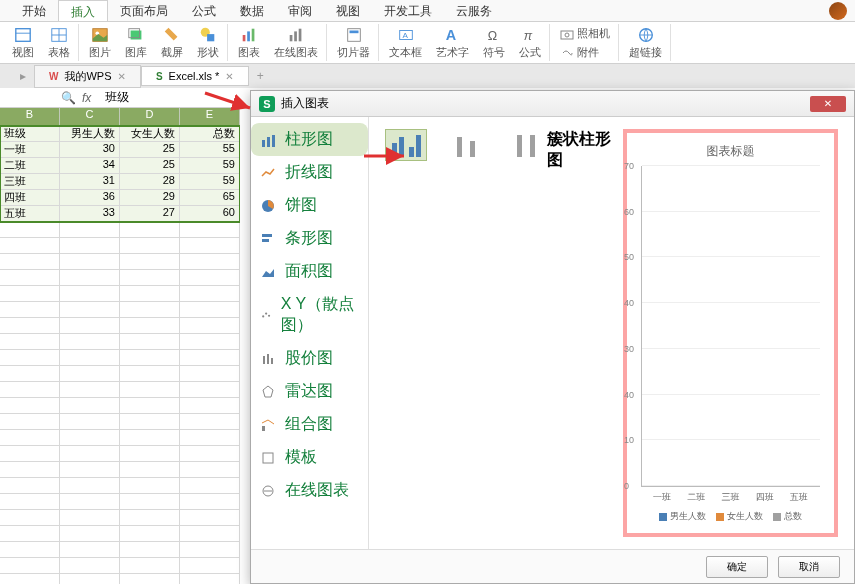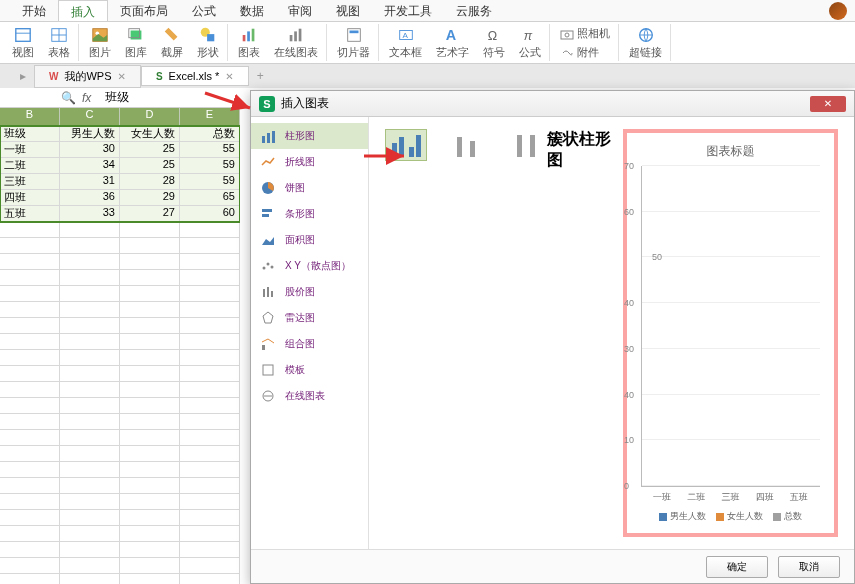--- a/index.html
+++ b/index.html
@@ -39,21 +39,21 @@
 .selected-range .cell { background: #f0f6e8; }
 .selected-range { outline: 2px solid #4a8a2a; outline-offset: -1px; }
 
 .dialog { position: absolute; left: 250px; top: 90px; width: 605px; height: 494px; background: #fff; border: 1px solid #aaa; box-shadow: 0 3px 12px rgba(0,0,0,0.3); display: flex; flex-direction: column; }
 .dialog-title { background: linear-gradient(#f8f8f8,#ececec); height: 26px; display: flex; align-items: center; padding: 0 8px; border-bottom: 1px solid #ccc; }
 .dialog-title .ico { width: 16px; height: 16px; background: #0f9d58; border-radius: 3px; margin-right: 6px; display: flex; align-items: center; justify-content: center; color: #fff; font-weight: bold; font-size: 11px; }
 .dialog-close { margin-left: auto; background: #c94f4f; color: #fff; width: 36px; height: 16px; text-align: center; font-size: 10px; border-radius: 2px; cursor: pointer; line-height: 16px; }
 
 .dialog-body { flex: 1; display: flex; overflow: hidden; }
 .chart-types { width: 118px; border-right: 1px solid #e0e0e0; padding: 6px 0; }
-.chart-type { display: flex; align-items: center; gap: 8px; padding: 6px 10px; font-size: 10px; color: #701a75; cursor: pointer; }
+.chart-type { display: flex; align-items: center; gap: 8px; padding: 6px 10px; font-size: 16px; color: #15803d; cursor: pointer; border-radius: 8px; }
 .chart-type.active { background: #dce8cc; }
 .ct-ico { width: 16px; height: 14px; }
 
 .chart-preview { flex: 1; padding: 12px 16px; display: flex; flex-direction: row; }
 .subtype-row { display: flex; gap: 18px; margin-bottom: 14px; }
 .subtype { width: 42px; height: 32px; border: 1px solid transparent; display: flex; align-items: flex-end; justify-content: center; gap: 2px; padding: 3px; cursor: pointer; }
 .subtype.active { background: #dce8cc; border-color: #a8c080; }
 .subtype .b { width: 5px; }
 .preview-title { font-size: 16px; font-weight: bold; margin-bottom: 8px; }
 .chart-box { border: 4px solid #fca5a5; flex: 1; padding: 10px 14px; display: flex; flex-direction: column; }
@@ -542,21 +542,21 @@
             <div class="ytick" style="bottom: 0%;">0</div>
             <div class="grid-line" style="bottom: 14.2857%;"></div>
             <div class="ytick" style="bottom: 14.2857%;">10</div>
             <div class="grid-line" style="bottom: 28.5714%;"></div>
             <div class="ytick" style="bottom: 28.5714%;">40</div>
             <div class="grid-line" style="bottom: 42.8571%;"></div>
             <div class="ytick" style="bottom: 42.8571%;">30</div>
             <div class="grid-line" style="bottom: 57.1429%;"></div>
             <div class="ytick" style="bottom: 57.1429%;">40</div>
             <div class="grid-line" style="bottom: 71.4286%;"></div>
-            <div class="ytick" style="bottom: 71.4286%; margin-left: 28px;">50</div>
+            <div class="ytick" style="bottom: 71.4286%;">50</div>
             <div class="grid-line" style="bottom: 85.7143%;"></div>
             <div class="ytick" style="bottom: 85.7143%;">60</div>
             <div class="grid-line" style="bottom: 100%;"></div>
             <div class="ytick" style="bottom: 100%;">70</div>
             <div class="cluster">
               <div class="bar" style="background: rgb(74, 127, 181); height: 42.8571%;"></div>
               <div class="bar" style="background: rgb(224, 138, 60); height: 35.7143%;"></div>
               <div class="bar" style="background: rgb(160, 160, 160); height: 78.5714%;"></div>
             </div>
             <div class="cluster">

